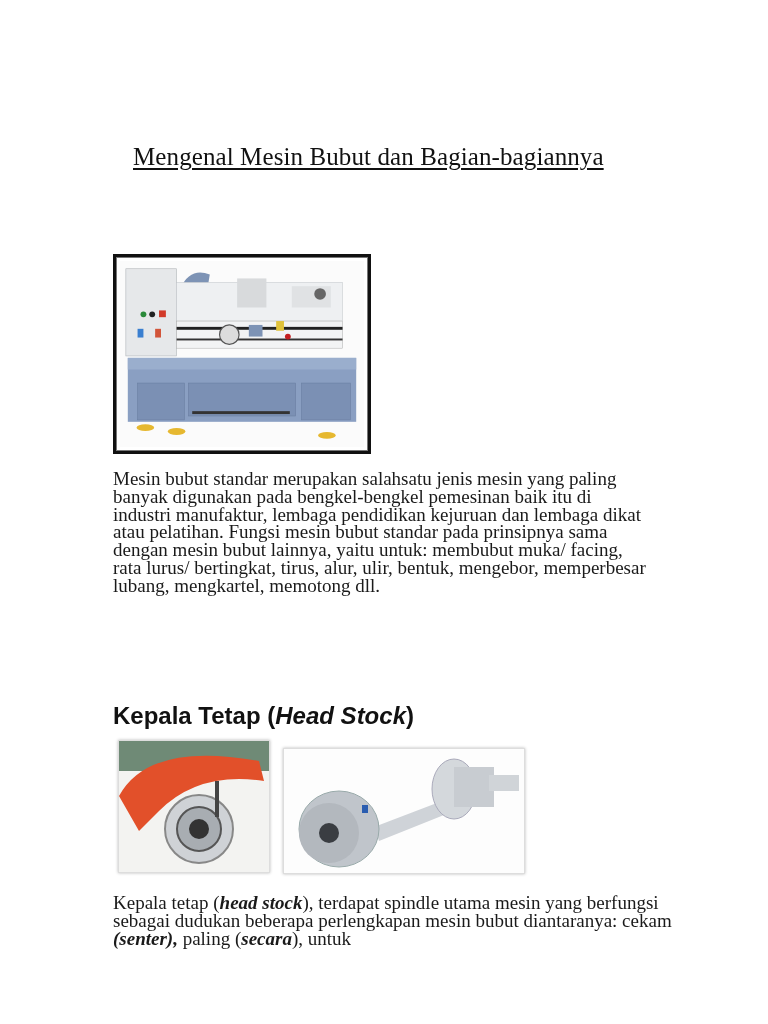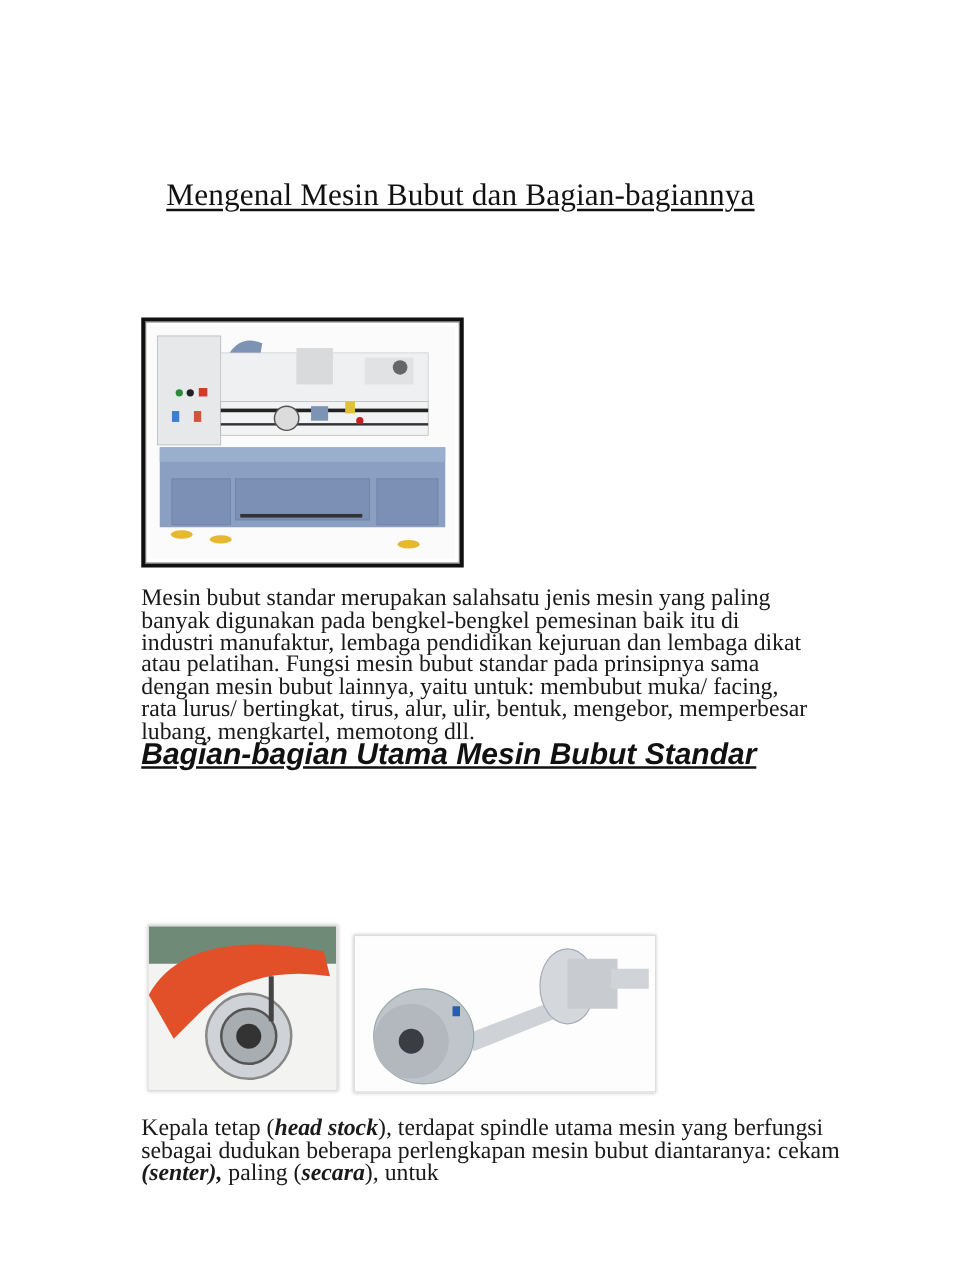--- a/index.html
+++ b/index.html
@@ -80,23 +80,23 @@
       <rect x="74" y="155" width="100" height="3" fill="#333"></rect>
 
       <ellipse cx="26" cy="172" rx="9" ry="3.5" fill="#e6b830"></ellipse>
       <ellipse cx="58" cy="176" rx="9" ry="3.5" fill="#e6b830"></ellipse>
       <ellipse cx="212" cy="180" rx="9" ry="3.5" fill="#e6b830"></ellipse>
     </svg>
   </div>
 
   <div class="body-text p1">Mesin bubut standar merupakan salahsatu jenis mesin yang paling banyak digunakan pada bengkel-bengkel pemesinan baik itu di industri manufaktur, lembaga pendidikan kejuruan dan lembaga dikat atau pelatihan. Fungsi mesin bubut standar pada prinsipnya sama dengan mesin bubut lainnya, yaitu untuk: membubut muka/ facing, rata lurus/ bertingkat, tirus, alur, ulir, bentuk, mengebor, memperbesar lubang, mengkartel, memotong dll.</div>
 
-  <div class="h2">Bagian-bagian Utama Mesin Bubut Standar</div>
 
 
+  <div class="h3"><span>Kepala Tetap (</span><i>Head Stock</i><span>)</span></div>
 
   <div class="img2">
     <svg viewBox="0 0 150 131" preserveAspectRatio="none">
       <rect width="150" height="131" fill="#f3f3f1"></rect>
       <rect width="150" height="30" fill="#6f8a76"></rect>
       <path d="M0 55 Q30 0 140 20 L145 40 Q80 30 40 70 L20 90 Z" fill="#e2502a"></path>
       <circle cx="80" cy="88" r="34" fill="#cfd2d6" stroke="#888" stroke-width="2"></circle>
       <circle cx="80" cy="88" r="22" fill="#a8adb2" stroke="#555" stroke-width="2"></circle>
       <circle cx="80" cy="88" r="10" fill="#333"></circle>
       <rect x="96" y="40" width="4" height="36" fill="#444"></rect>

